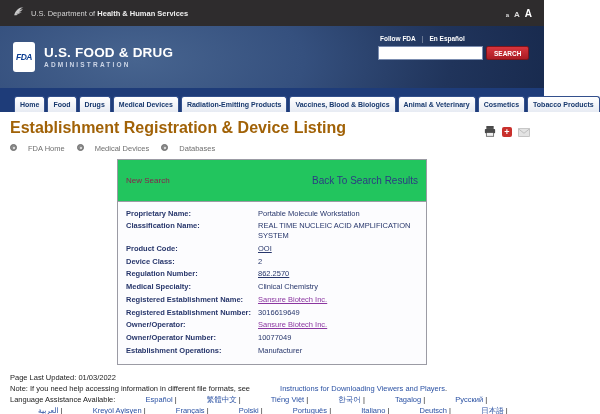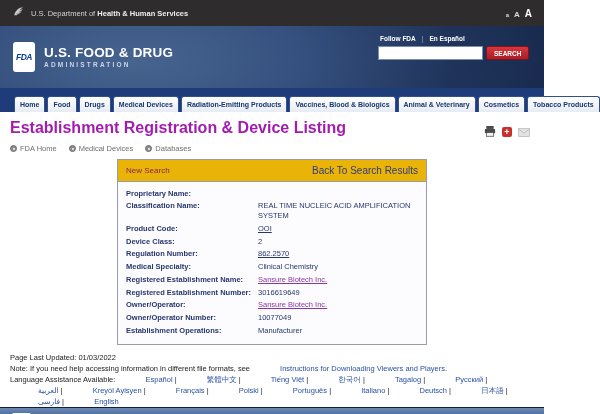--- a/index.html
+++ b/index.html
@@ -38,34 +38,34 @@
   
   .nav { height:24px; flex:0 0 auto; background:#1e3c79; display:flex; align-items:flex-end;
     padding-left:14px; gap:2px; }
   .tab { background:linear-gradient(#ffffff,#e7ebf3); border:1px solid #33508c; border-bottom:none;
     border-radius:3px 3px 0 0; padding:4px 5px 4px; font-size:7px; font-weight:bold; color:#17386d;
     white-space:nowrap; text-decoration:none; line-height:1; }
 
   
   .content { flex:1 1 auto; background:#fff; padding:7px 10px 0; position:relative; }
   .title-row { display:flex; justify-content:space-between; align-items:flex-start; }
-  .page-title { font-size:16px; font-weight:bold; color:#a21caf; line-height:1.1;text-align:right; }
+  .page-title { font-size:16px; font-weight:bold; color:#a16207; line-height:1.1;text-align:right; }
   .doc-actions { display:flex; gap:6px; align-items:center; margin-top:4px; margin-right:4px; }
   .share-icon { width:10px; height:10px; background:#c9302c; border-radius:2px; color:#fff;
     font-size:9px; font-weight:bold; line-height:10px; text-align:center; }
   .crumbs { display:flex; gap:12px; margin-top:3px; align-items:center; }
-  .crumb { display:flex; align-items:center; gap:3px; font-size:7.5px; color:#6f6f6f; text-decoration:none; }
+  .crumb { display:flex; align-items:flex-start; gap:11px; font-size:7.5px; color:#6f6f6f; text-decoration:none; }
   .crumb-icon { width:7px; height:7px; border-radius:50%; background:#8d8d8d; border:1px solid #6e6e6e;
     position:relative; }
   .crumb-icon::after { content:''; position:absolute; left:2px; top:2px; width:2px; height:2px;
     background:#f2f2f2; border-radius:50%; }
 
   
   .card { width:310px; margin:6px auto 0; border:1px solid #9b9ba4; background:#fcfcfe; }
-  .card-head { background:#eab308; border-bottom:1px solid #9b9ba4; padding:5px 8px;
+  .card-head { background:#22c55e; border-bottom:1px solid #9b9ba4; padding:15px 8px;
     display:flex; justify-content:space-between; align-items:center; }
   .new-search { color:#8a1f4e; font-size:8px; text-decoration:none; }
   .back-link { color:#2c3b82; font-size:10px; text-decoration:none; }
   .card-body { padding:5px 8px 7px; }
   .row { display:grid; grid-template-columns:132px 1fr; padding:1.5px 0; }
   .label { font-size:7.5px; font-weight:bold; color:#27366b; line-height:1.3; padding-right:6px; }
   .value { font-size:7.5px; color:#27366b; line-height:1.3; }
   .value .navy-link { text-decoration:underline; color:#27366b; cursor:pointer; }
   .value .purple-link { text-decoration:underline; color:#8b36a0; cursor:pointer; }
 
@@ -178,20 +178,23 @@
 
     <section class="card">
       <div class="card-head">
         <a class="new-search" href="#">New Search</a>
         <a class="back-link" href="#">Back To Search Results</a>
       </div>
       <div class="card-body">
 
       <div class="row">
           <div class="label">Proprietary Name:</div>
+          <div class="value">
+            <span>Portable Molecule Workstation</span>
+          </div>
         </div>
           <div class="row">
           <div class="label">Classification Name:</div>
           <div class="value">
             <span>REAL TIME NUCLEIC ACID AMPLIFICATION SYSTEM</span>
           </div>
         </div>
           <div class="row">
           <div class="label">Product Code:</div>
           <div class="value">

